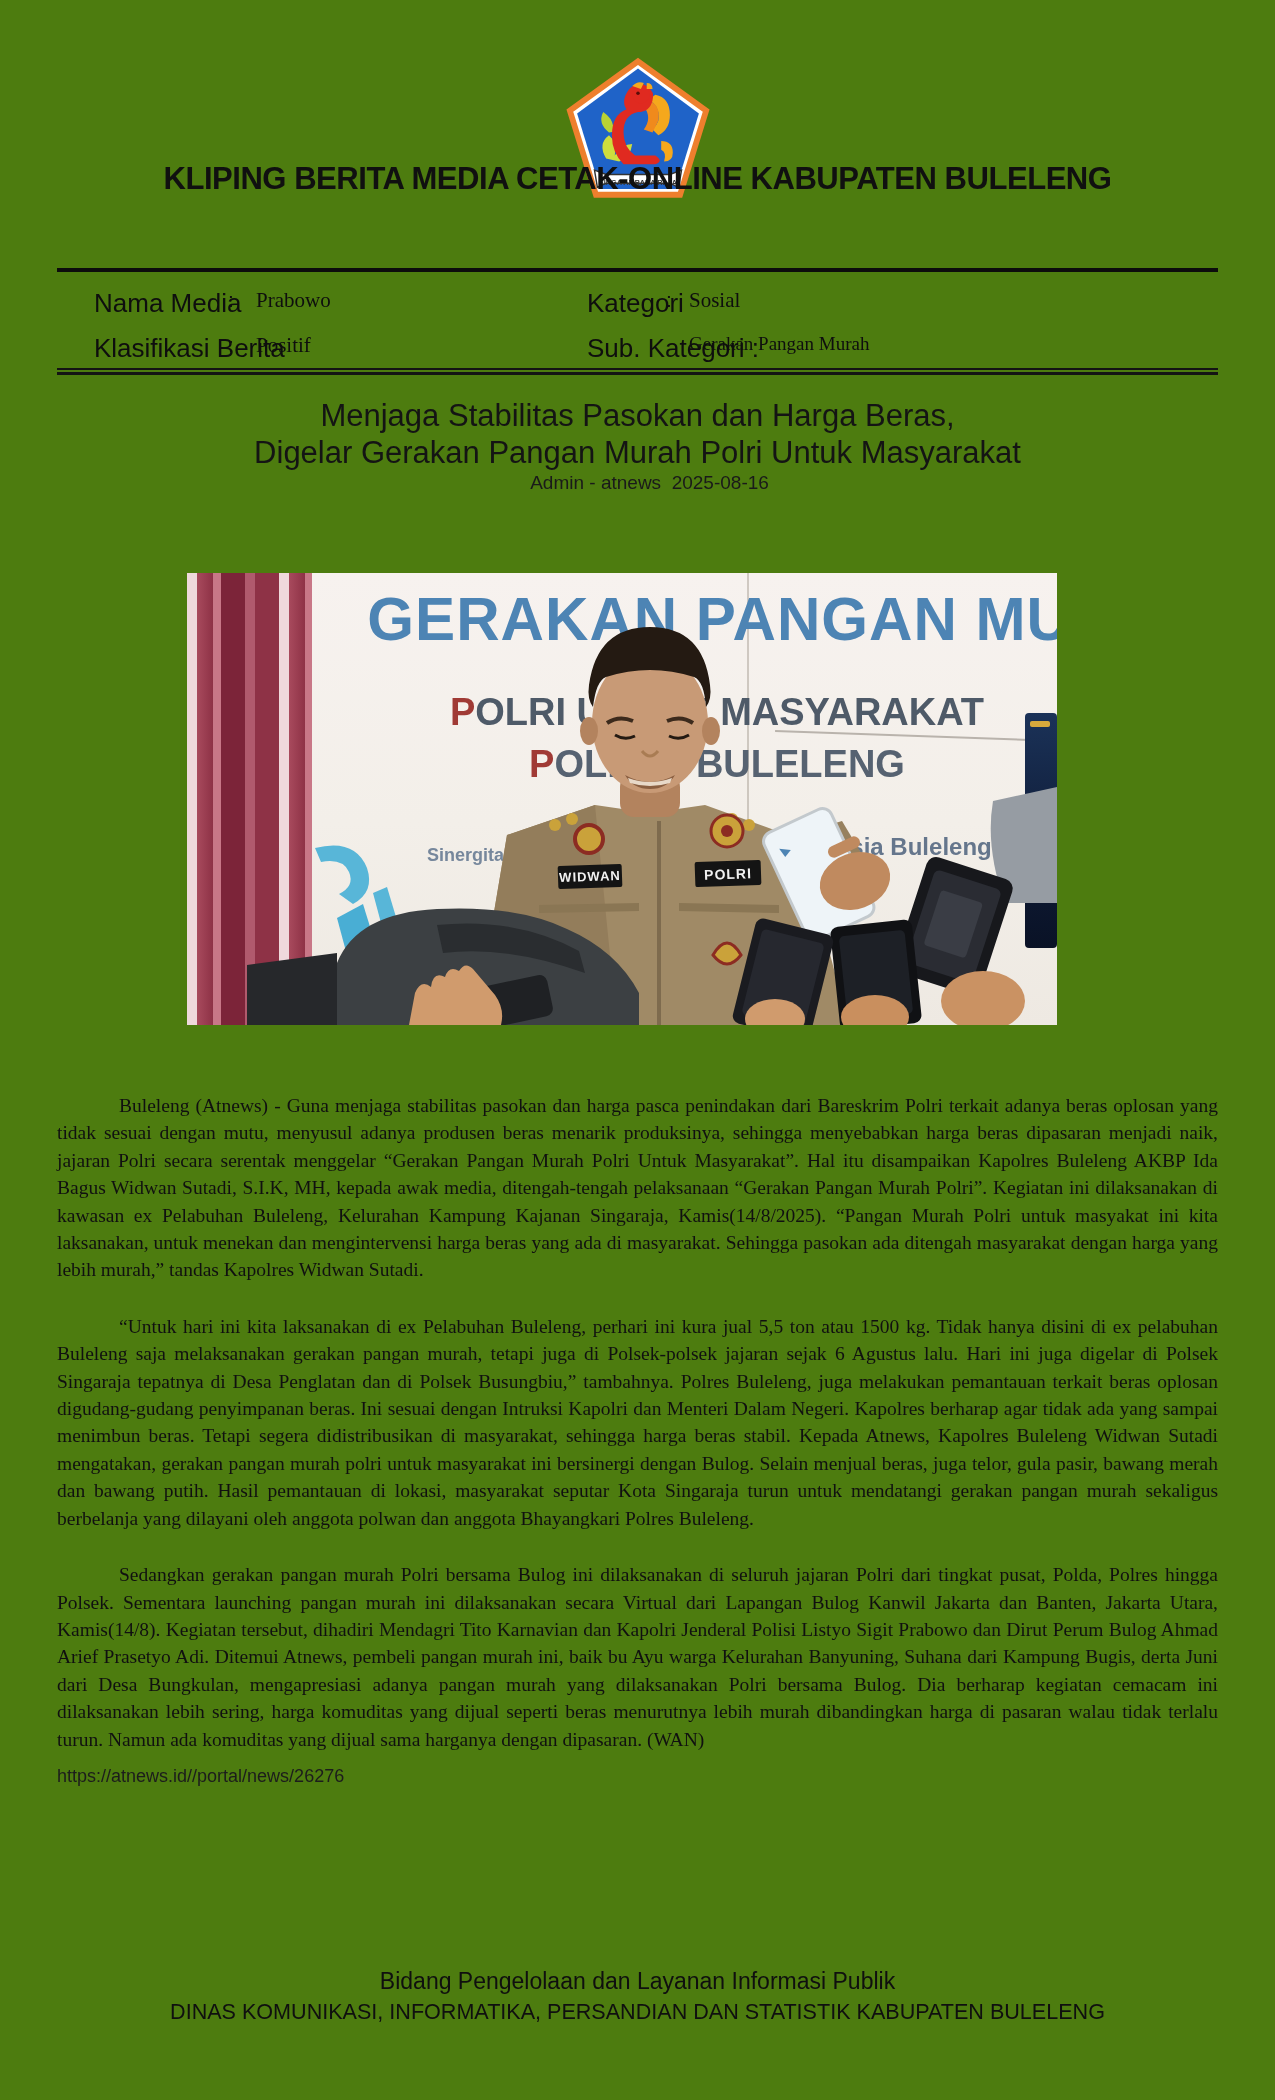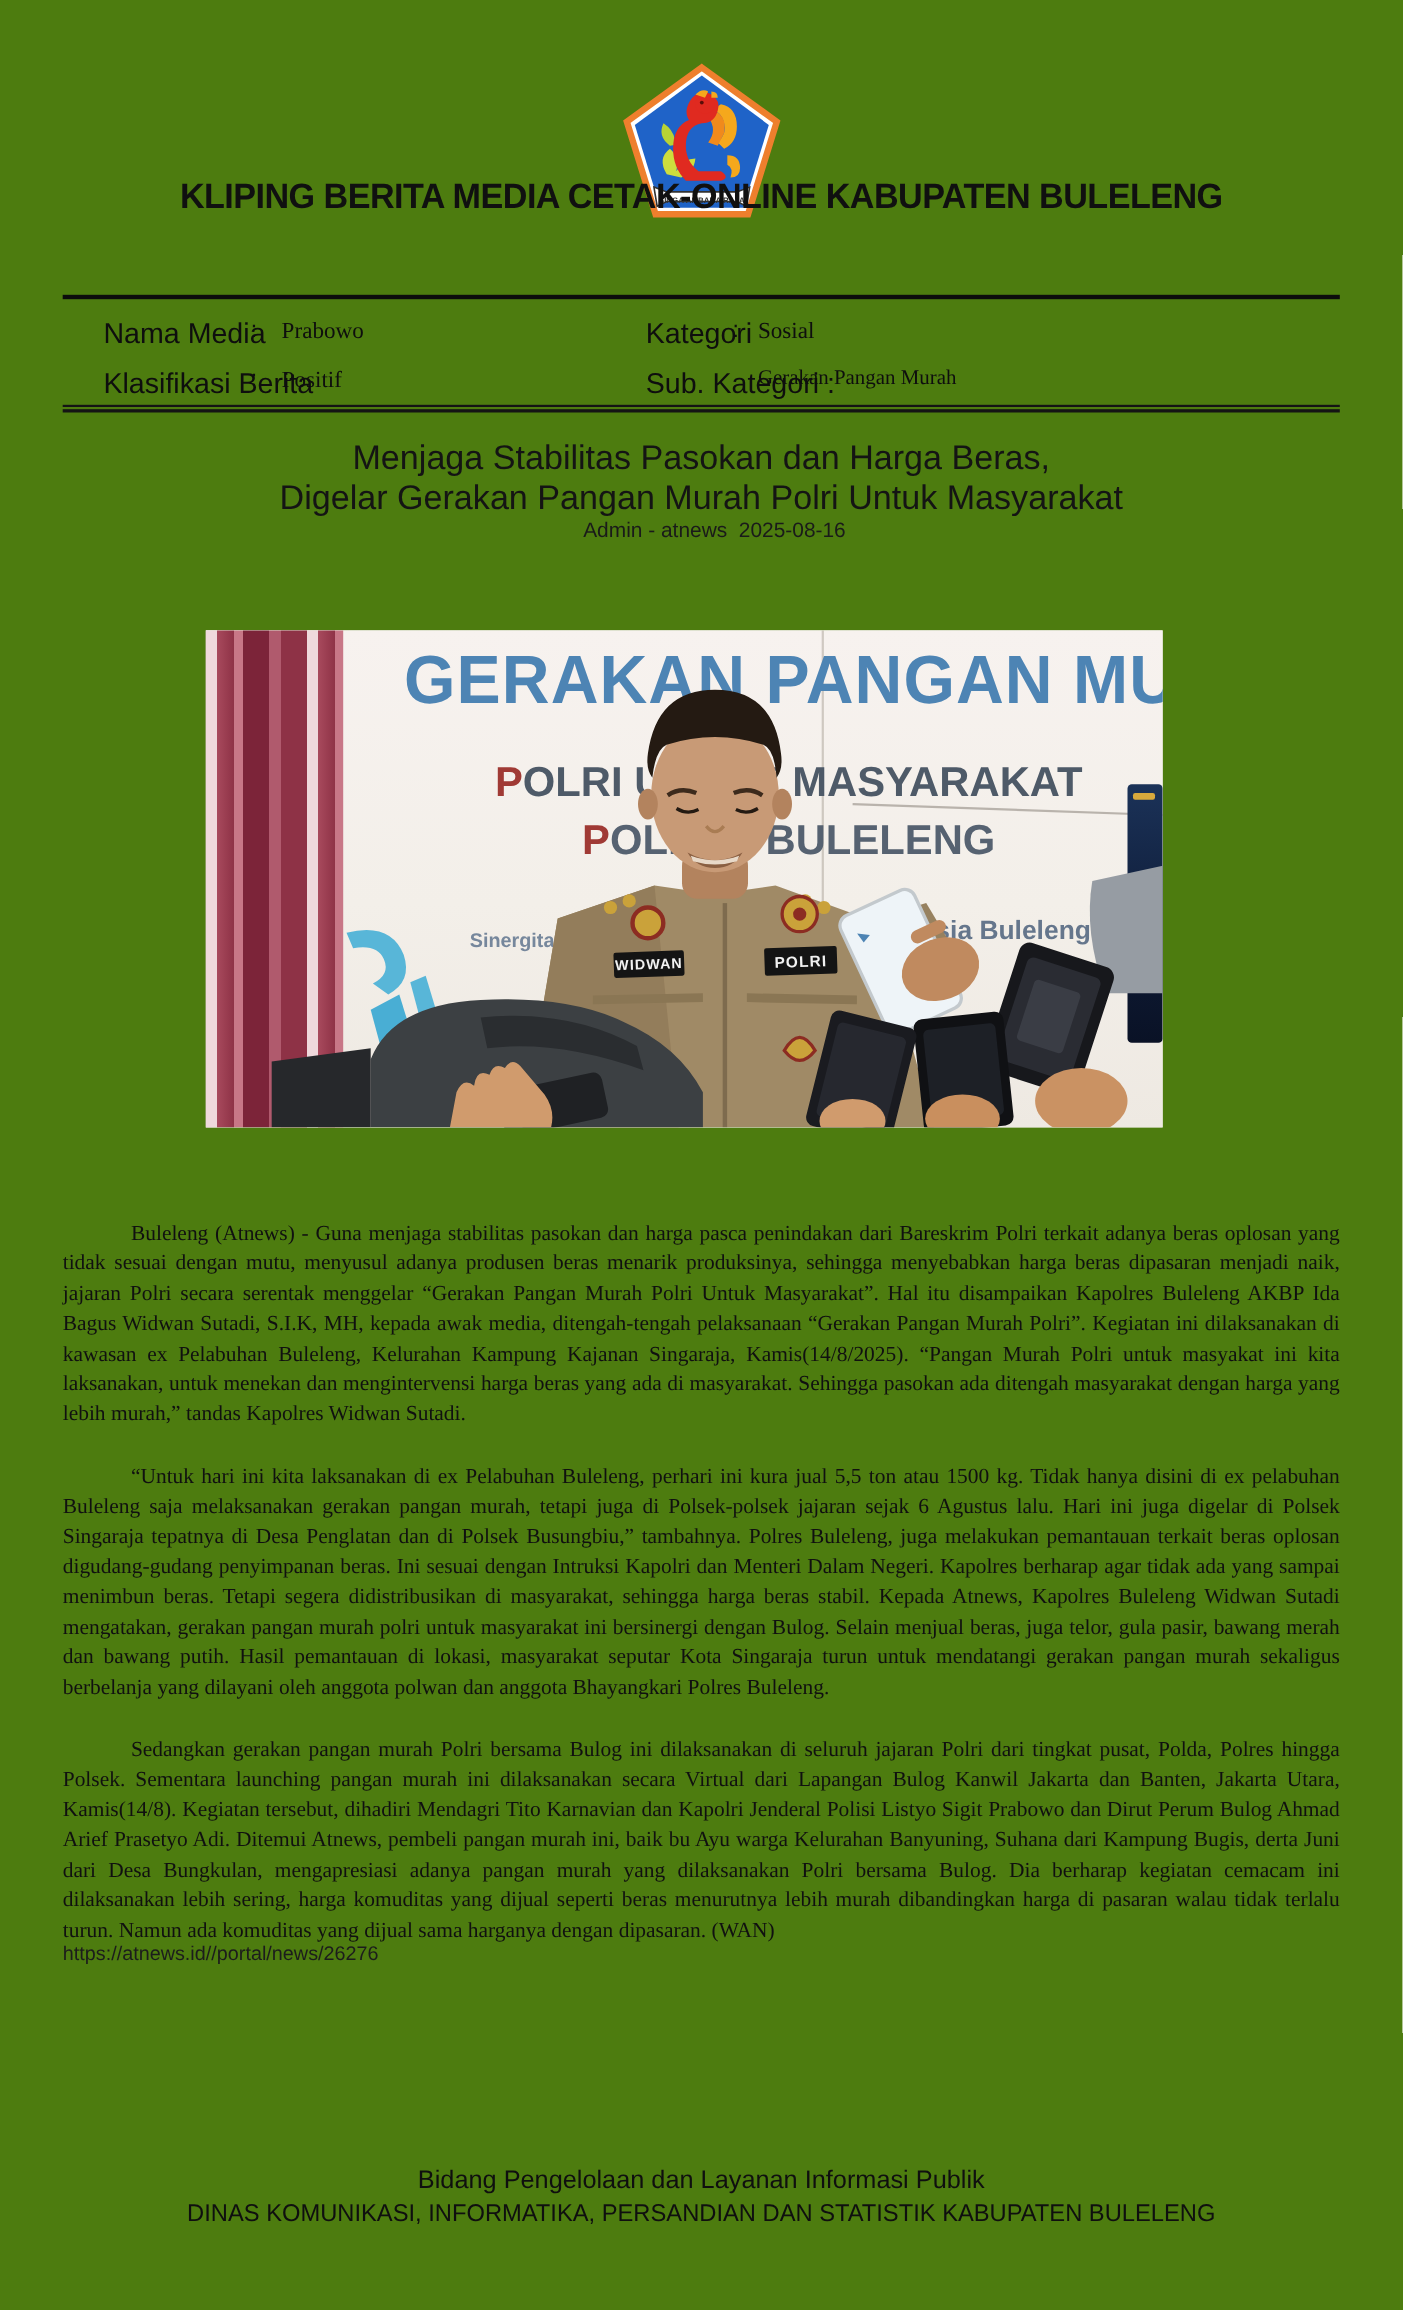--- a/index.html
+++ b/index.html
@@ -65,21 +65,21 @@
   .name-tape { position:absolute; background:#141414; color:#f2f2f2; font-weight:700;
     display:flex; align-items:center; justify-content:center; border-radius:2px;
     letter-spacing:1px; }
   .tape-widwan { left:371px; top:292px; width:64px; height:23px; font-size:13px; transform:rotate(-2deg); }
   .tape-polri  { left:508px; top:288px; width:66px; height:25px; font-size:14px; transform:rotate(-2deg); }
 
   
   .body-text { position:absolute; left:57px; top:1092px; width:1161px;
     font-family:"Liberation Serif", serif; font-size:19.5px; line-height:27.4px;
     text-align:justify; color:#101010; }
-  .body-text p { text-indent:62px; margin:16px 0 29px 0; }
+  .body-text p { text-indent:62px; margin:0 0 29px 0; }
   .src-url { position:absolute; left:57px; top:1766px; font-size:18px; color:#1c1c1c; }
 
   
   .footer-1 { position:absolute; left:0; top:1968px; width:1275px; text-align:center; font-size:23px; color:#0f0f0f; }
   .footer-2 { position:absolute; left:0; top:1999px; width:1275px; text-align:center; font-size:22px; color:#0f0f0f; transform:scaleX(0.98); }
 </style>
 </head>
 <body>
 
 <div class="page">

